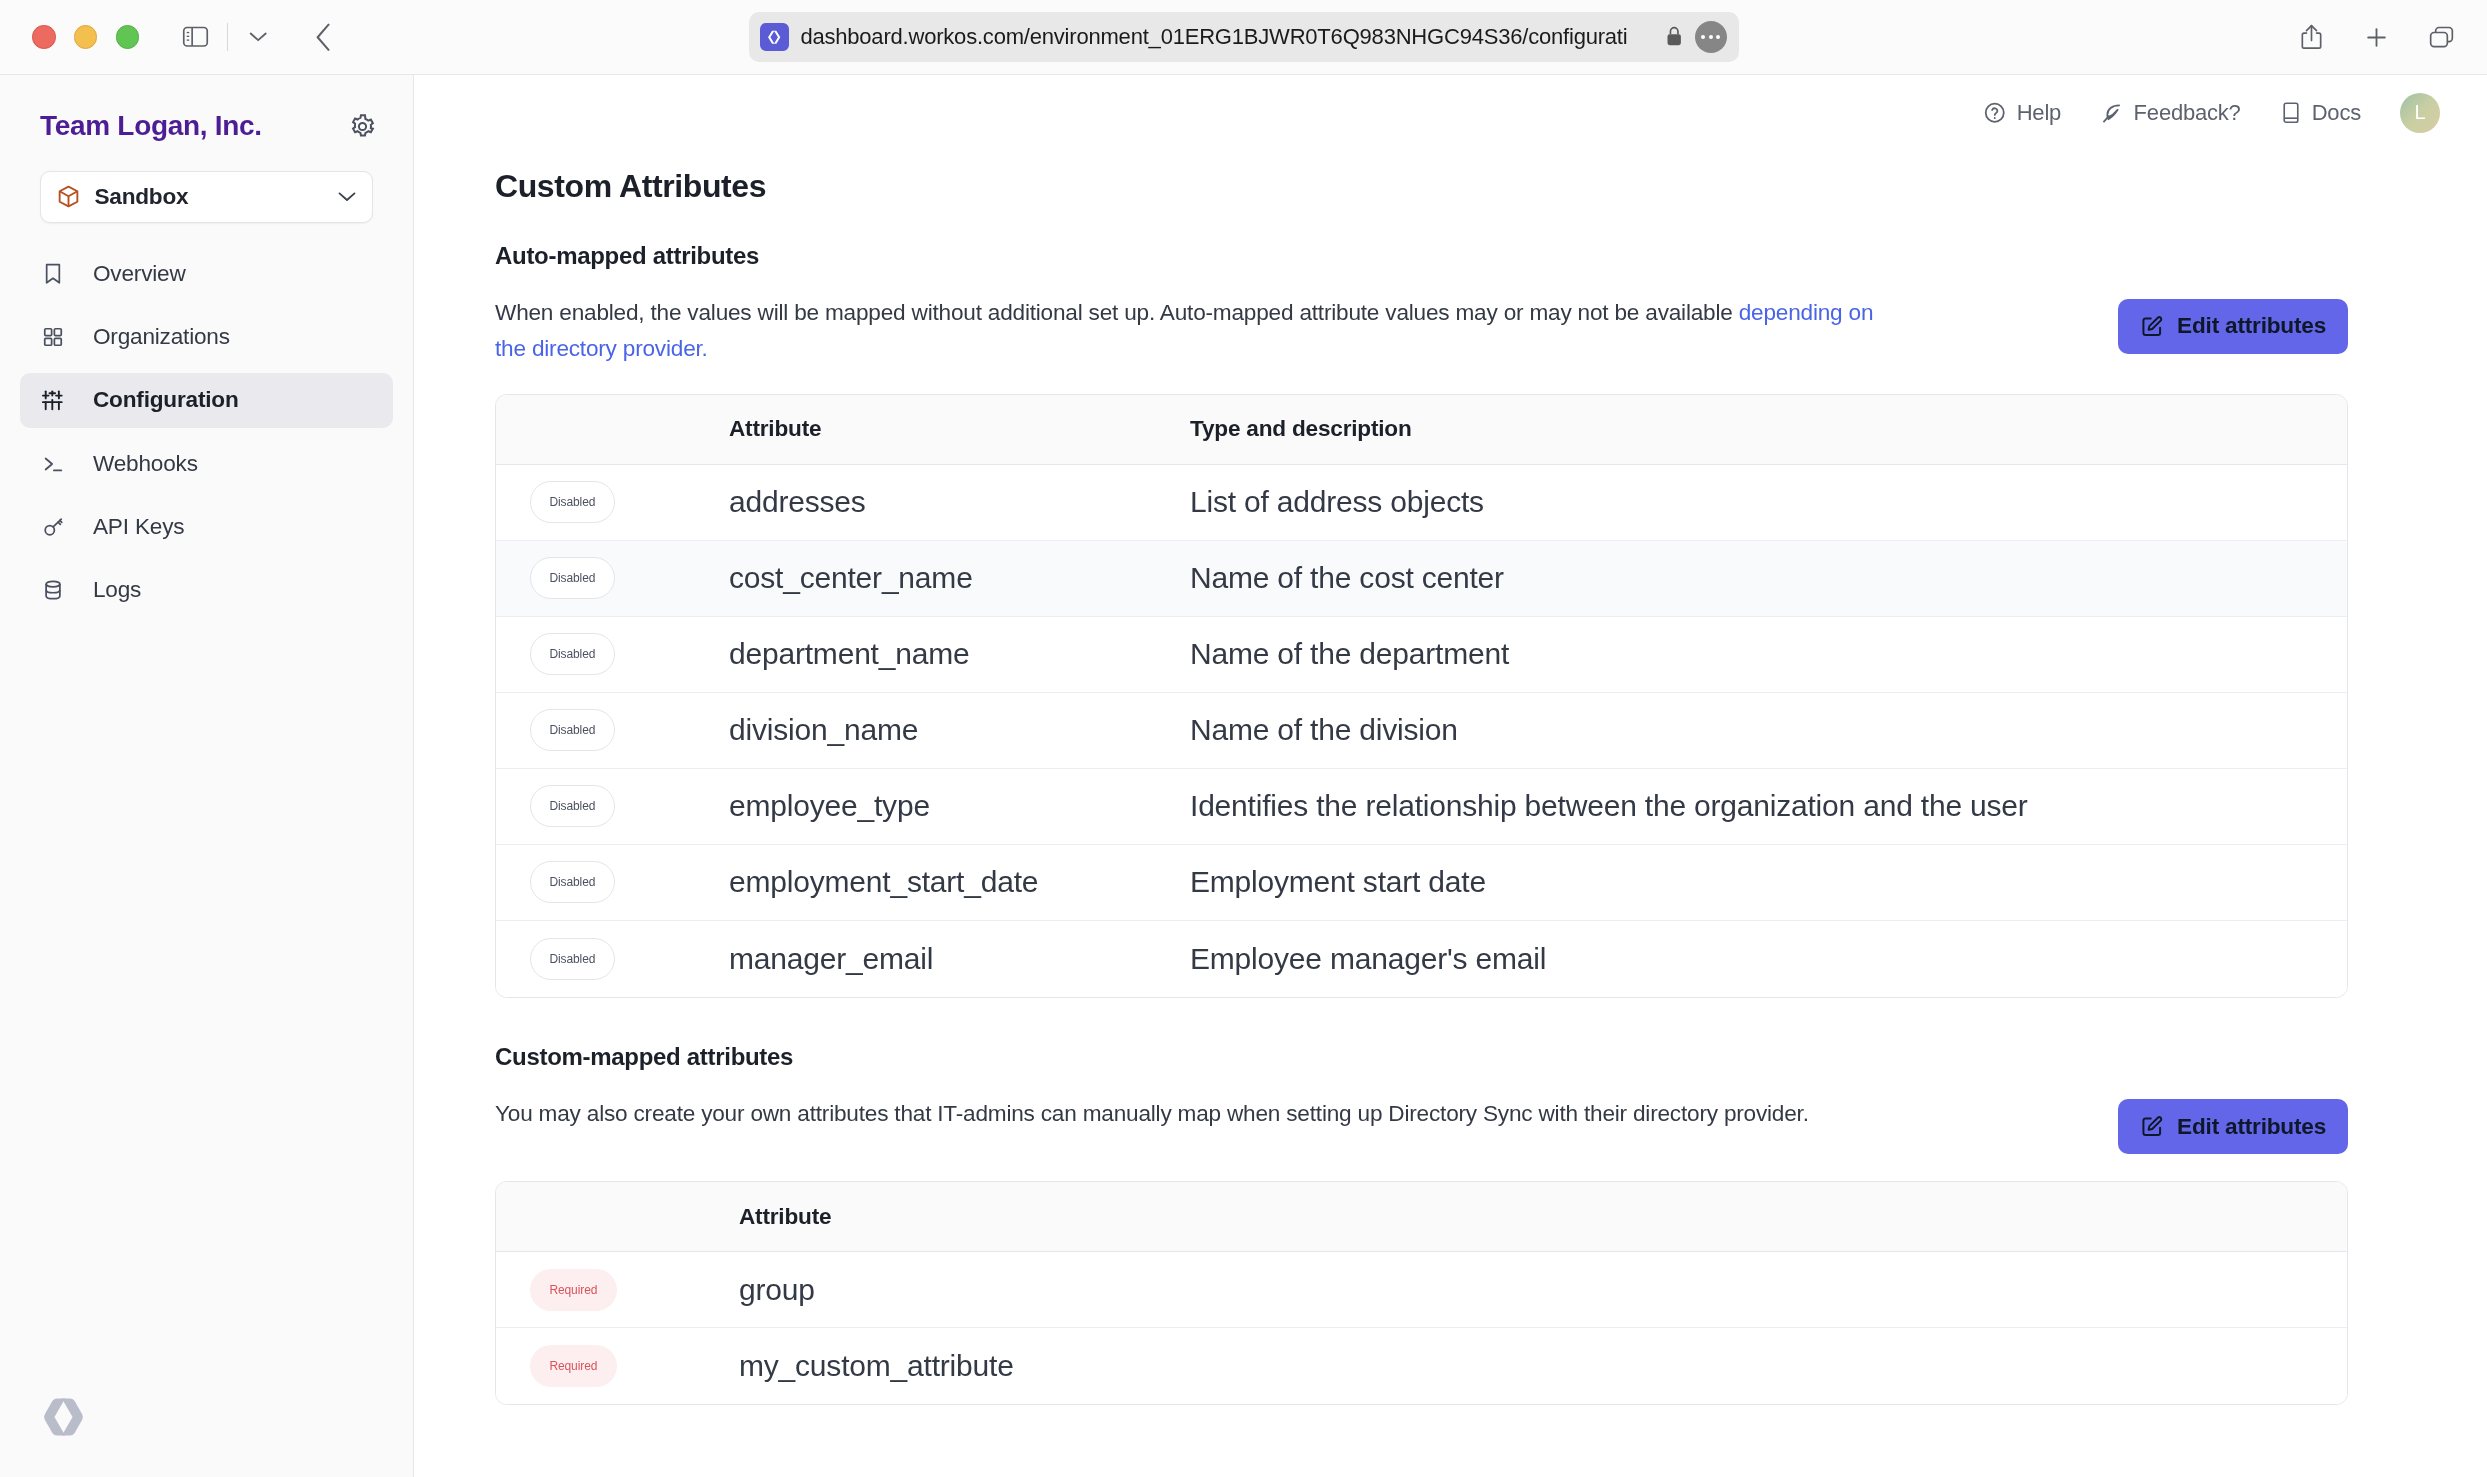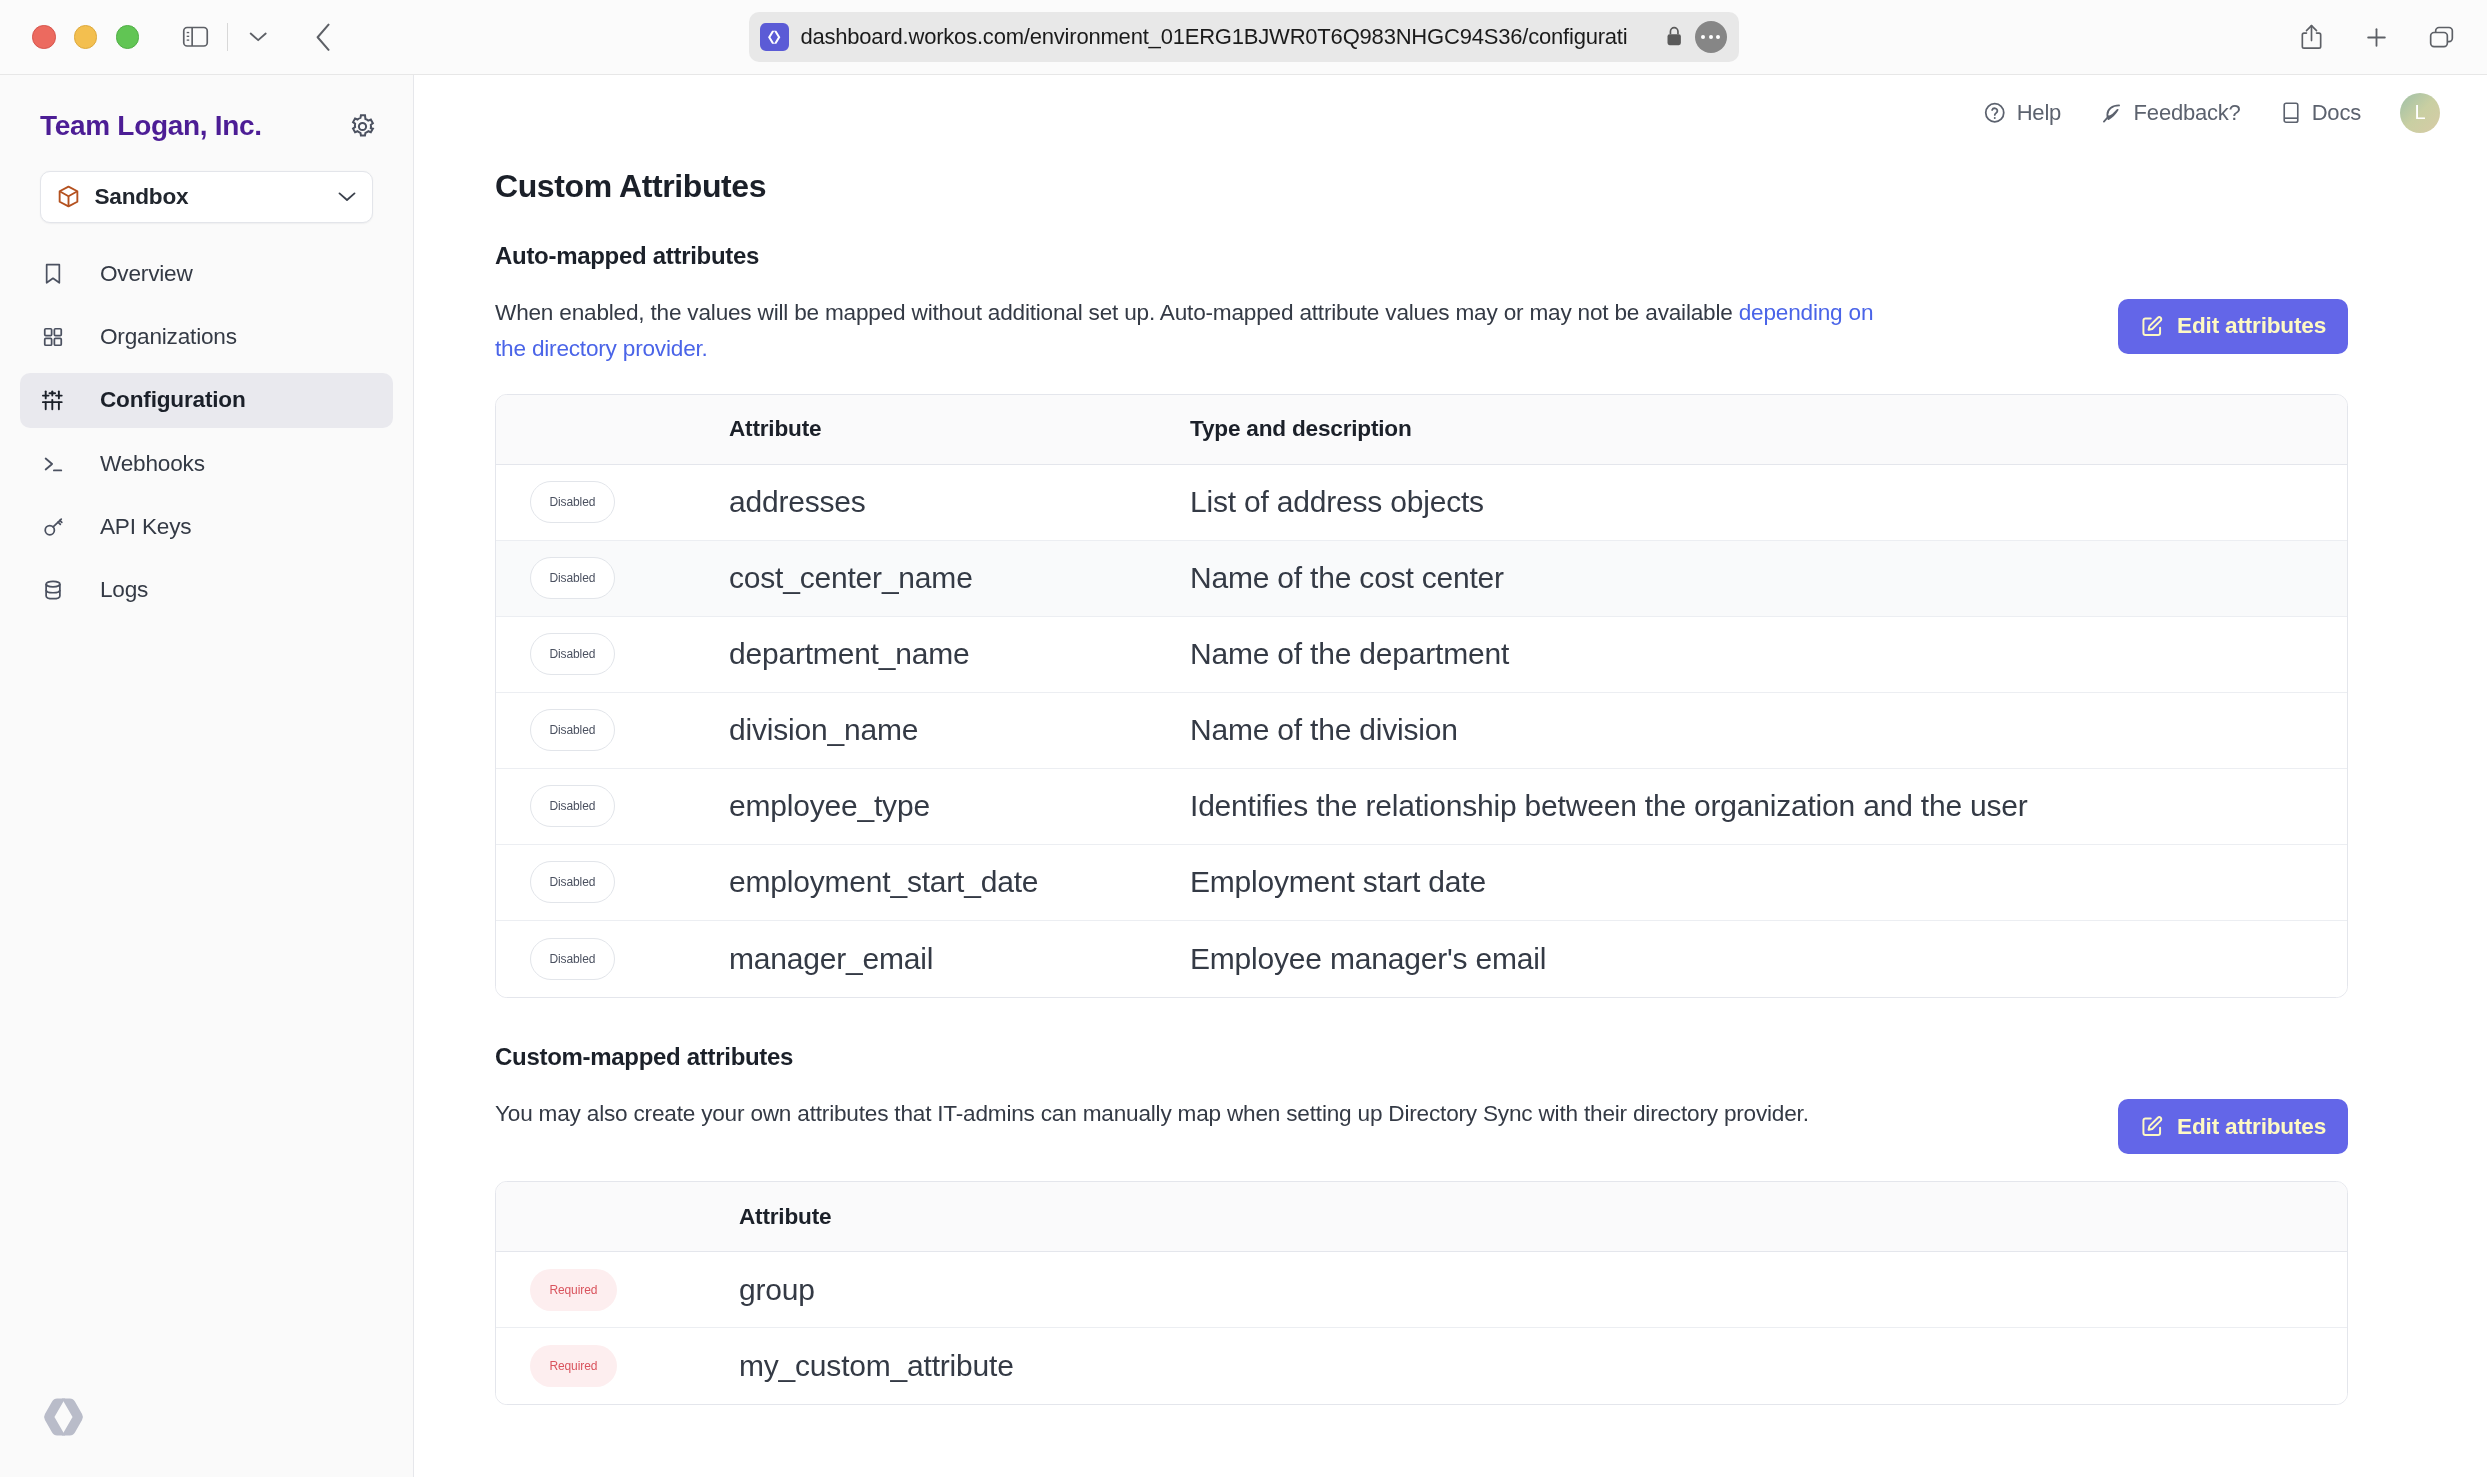--- a/index.html
+++ b/index.html
@@ -139,21 +139,21 @@
     font-size: 22.6px;
     font-weight: 700;
     color: #21262e;
     letter-spacing: -0.2px;
   }
 
   .nav { margin-top: 23.5px; padding: 0 20px; }
   .nav-item {
     display: flex;
     align-items: center;
-    gap: 35px;
+    gap: 28px;
     height: 55px;
     padding: 0 20px;
     border-radius: 10px;
     color: #343a45;
     font-size: 22.6px;
     letter-spacing: -0.2px;
     margin-bottom: 8.4px;
   }
   .nav-item .nav-icon { color: #4b5160; display: flex; width: 25px; justify-content: center; }
   .nav-item.active {
@@ -237,21 +237,21 @@
     max-width: 1409px;
   }
   .section-desc a {
     color: #4a64e8;
     text-decoration: none;
   }
 
   .btn-primary {
     flex-shrink: 0;
     background: #6366e8;
-    color: #fef9c3;
+    color: #0f172a;
     border: none;
     border-radius: 10px;
     height: 55px;
     padding: 0 22px;
     display: flex;
     align-items: center;
     gap: 13.4px;
     font-size: 22.6px;
     font-weight: 700;
     font-family: "Liberation Sans", sans-serif;

